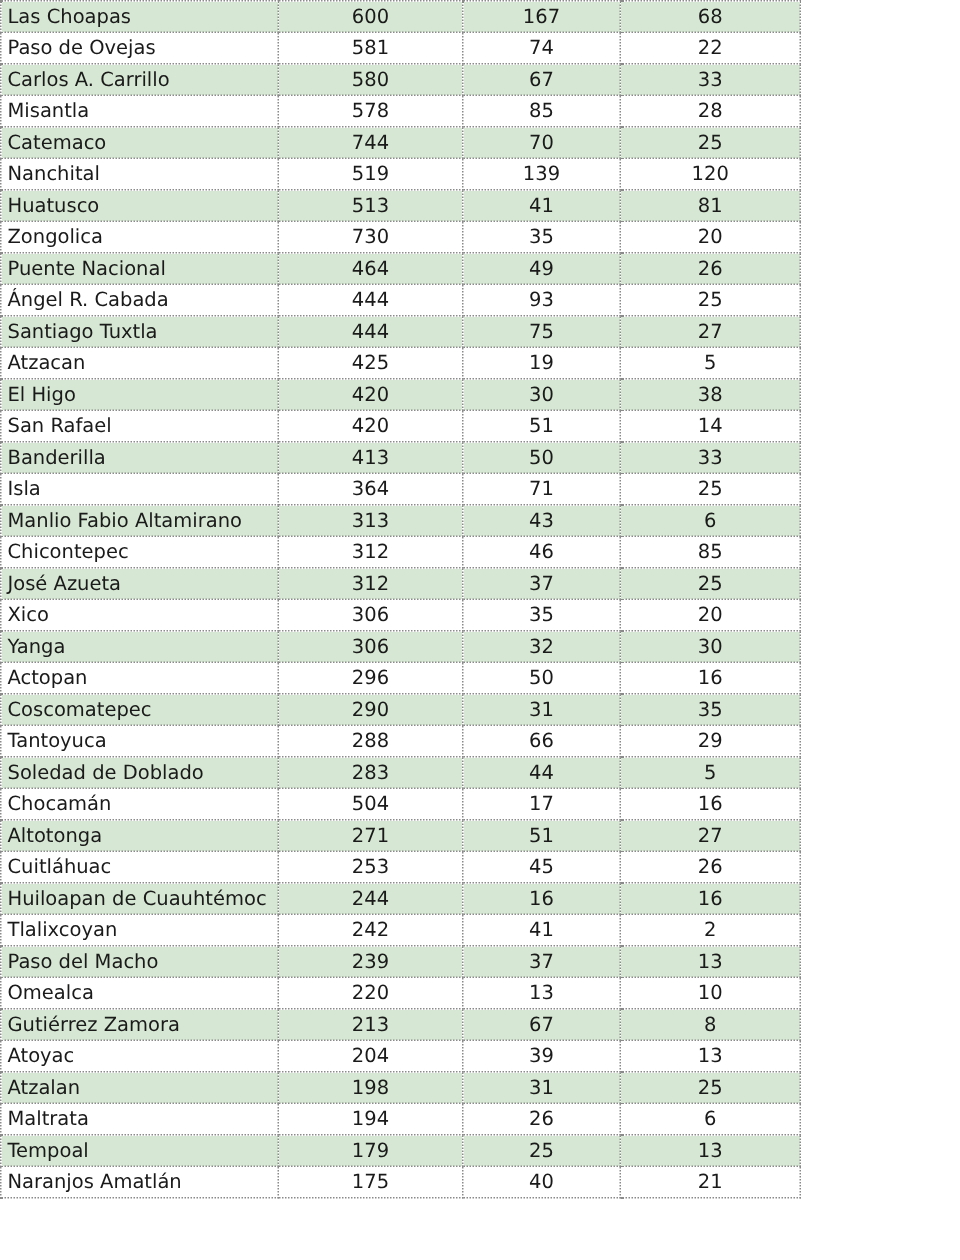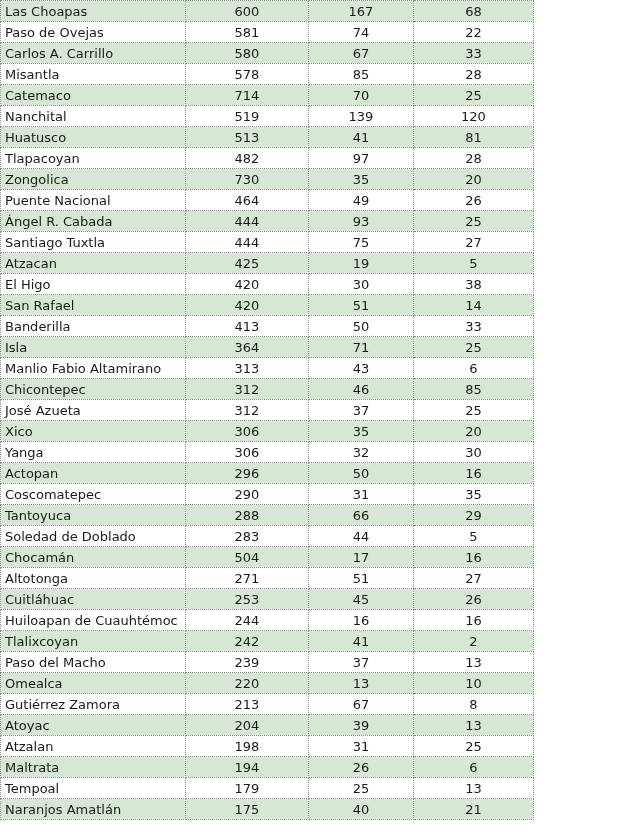--- a/index.html
+++ b/index.html
@@ -82,41 +82,35 @@
     <td class="num-cell">33</td>
   </tr>
         <tr>
     <td class="name-cell">Misantla</td>
     <td class="num-cell">578</td>
     <td class="num-cell">85</td>
     <td class="num-cell">28</td>
   </tr>
         <tr>
     <td class="name-cell">Catemaco</td>
-    <td class="num-cell">714</td>
+    <td class="num-cell">744</td>
     <td class="num-cell">70</td>
     <td class="num-cell">25</td>
   </tr>
         <tr>
     <td class="name-cell">Nanchital</td>
     <td class="num-cell">519</td>
     <td class="num-cell">139</td>
     <td class="num-cell">120</td>
   </tr>
         <tr>
     <td class="name-cell">Huatusco</td>
     <td class="num-cell">513</td>
     <td class="num-cell">41</td>
     <td class="num-cell">81</td>
-  </tr>
-        <tr>
-    <td class="name-cell">Tlapacoyan</td>
-    <td class="num-cell">482</td>
-    <td class="num-cell">97</td>
-    <td class="num-cell">28</td>
   </tr>
         <tr>
     <td class="name-cell">Zongolica</td>
     <td class="num-cell">730</td>
     <td class="num-cell">35</td>
     <td class="num-cell">20</td>
   </tr>
         <tr>
     <td class="name-cell">Puente Nacional</td>
     <td class="num-cell">464</td>

